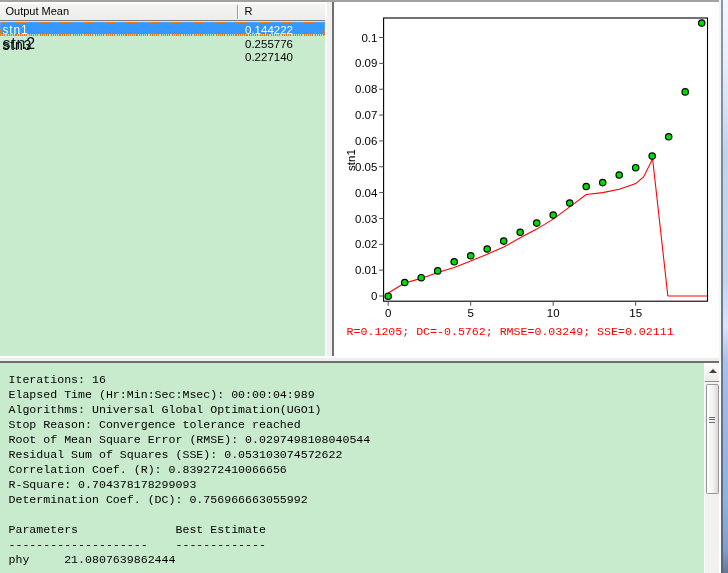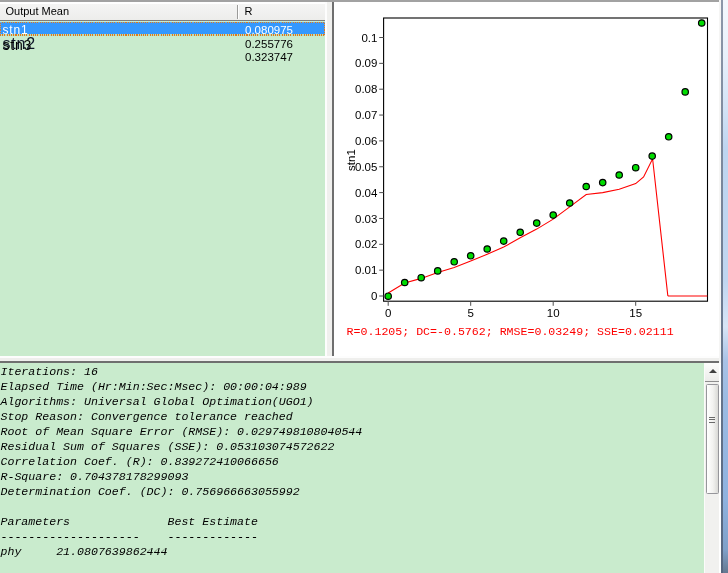--- a/index.html
+++ b/index.html
@@ -1,19 +1,19 @@
 <!DOCTYPE html>
 <html><head>
 <meta charset="utf-8">
 <style>
   html,body{margin:0;padding:0;}
   body{width:728px;height:573px;position:relative;overflow:hidden;background:#fff;
        font-family:"Liberation Sans",sans-serif;}
   .abs{position:absolute;}
-  pre{margin:0;font-style:italic;}
+  pre{margin:8px;}
 </style>
 </head>
 <body>
 
 <div class="abs" style="left:0;top:0;width:721px;height:2px;background:#a2a2a2;"></div>
 <div class="abs" style="left:0;top:2px;width:334px;height:2px;background:#fff;"></div>
 
 <div class="abs" style="left:0;top:3.5px;width:325px;height:16.5px;background:linear-gradient(#f5f5f4,#ededeb);border-bottom:1.6px solid #7d7d7d;"></div>
 <div class="abs" style="left:236.5px;top:5px;width:1px;height:14px;background:#9b9b99;"></div>
 <div class="abs" style="left:238px;top:5px;width:1px;height:14px;background:#ffffff;"></div>
@@ -21,27 +21,27 @@
 <div class="abs" style="left:244.5px;top:4px;width:60px;height:15px;line-height:15px;font-size:11px;color:#000;">R</div>
 
 <div class="abs" style="left:0;top:21.3px;width:325px;height:334.5px;background:#c9ebcd;"></div>
 
 <div class="abs" style="left:0;top:22.2px;width:325px;height:13px;background:#3498fe;"></div>
 <div class="abs" style="left:0;top:22.2px;width:325px;height:1.2px;background:repeating-linear-gradient(90deg,#e0791a 0 1.1px,#54a5f5 1.1px 2.2px);"></div>
 <div class="abs" style="left:0;top:34.4px;width:325px;height:1.2px;background:repeating-linear-gradient(90deg,#e0791a 0 1.1px,#b8ddc0 1.1px 2.2px);"></div>
 <div class="abs" style="left:0;top:22.2px;width:1.2px;height:13px;background:repeating-linear-gradient(0deg,#e0791a 0 1.1px,#54a5f5 1.1px 2.2px);"></div>
 <div class="abs" style="left:323.8px;top:22.2px;width:1.2px;height:13px;background:repeating-linear-gradient(0deg,#e0791a 0 1.1px,#54a5f5 1.1px 2.2px);"></div>
 <div class="abs" style="left:2.5px;top:24.7px;width:200px;height:11px;line-height:11px;font-size:12px;letter-spacing:0.8px;color:#fff;">stn1</div>
-<div class="abs" style="left:245px;top:25px;width:100px;height:11px;line-height:11px;font-size:11.5px;color:#fff;">0.080975</div>
+<div class="abs" style="left:245px;top:25px;width:100px;height:11px;line-height:11px;font-size:11.5px;color:#fff;">0.144222</div>
 
 <div class="abs" style="left:2.5px;top:38.3px;width:200px;height:11px;line-height:11px;font-size:16px;letter-spacing:0.8px;color:#0f172a;">stn2</div>
 <div class="abs" style="left:245px;top:38.6px;width:100px;height:11px;line-height:11px;font-size:11.5px;color:#000;">0.255776</div>
 
 <div class="abs" style="left:2.5px;top:40px;width:200px;height:11px;line-height:11px;font-size:14px;letter-spacing:0.8px;color:#000;">stn3</div>
-<div class="abs" style="left:245px;top:52.3px;width:100px;height:11px;line-height:11px;font-size:11.5px;color:#000;">0.323747</div>
+<div class="abs" style="left:245px;top:52.3px;width:100px;height:11px;line-height:11px;font-size:11.5px;color:#000;">0.227140</div>
 
 <div class="abs" style="left:324.9px;top:2px;width:1.7px;height:354px;background:#fdfdfd;"></div>
 <div class="abs" style="left:326.6px;top:2px;width:5.6px;height:354px;background:#f0f0ee;"></div>
 <div class="abs" style="left:332.2px;top:2px;width:1.6px;height:354px;background:#6f6f6f;"></div>
 
 <svg class="abs" style="left:0;top:0;" width="728" height="573" viewBox="0 0 728 573">
 
   <rect x="383.6" y="18" width="323.9" height="283.2" fill="none" stroke="#000" stroke-width="1.1"></rect>
 
   <g stroke="#4f4f4f" stroke-width="1">

